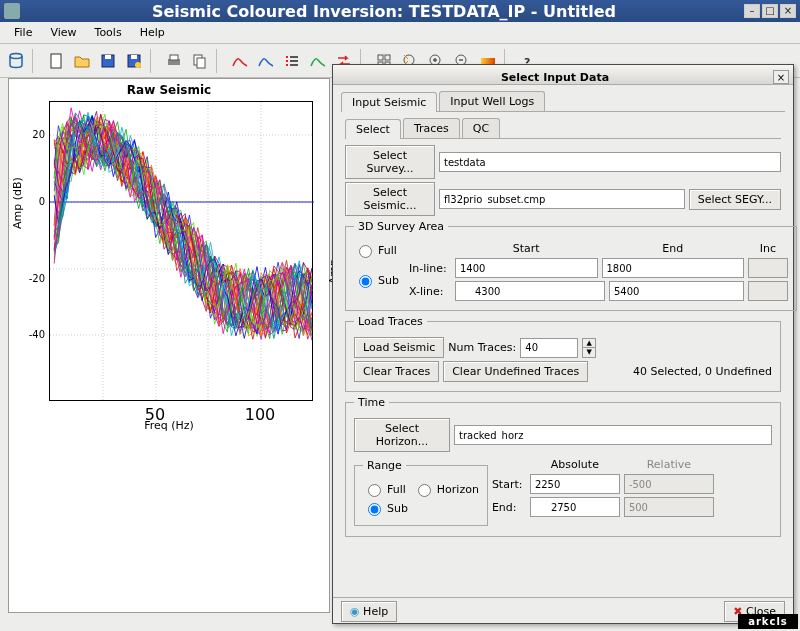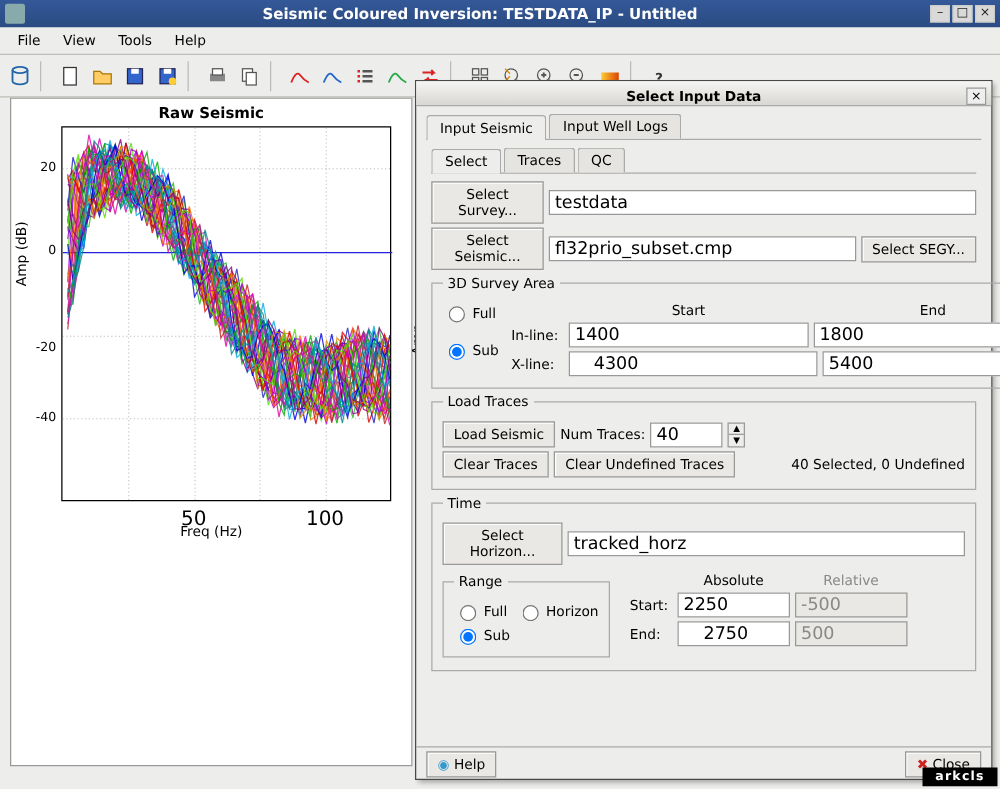--- a/index.html
+++ b/index.html
@@ -1,21 +1,21 @@
 <!DOCTYPE html>
 <html><head>
 <meta charset="utf-8">
 <style>
   * { box-sizing: border-box; font-family: "DejaVu Sans", Arial, sans-serif; font-size: 11px; }
   body { margin: 0; background: #ededeb; width: 800px; height: 631px; overflow: hidden; position: relative; }
   
   
   .titlebar { height: 22px; background: linear-gradient(#345998,#2a4b82); color: #fff; display: flex; align-items: center; padding: 0 4px; }
   .titlebar .icon { width: 16px; height: 16px; background: #8aa; border-radius: 2px; margin-right: 6px; }
-  .titlebar .title { flex: 1; font-weight: bold; text-align: center; font-size: 12px; }
+  .titlebar .title { flex: 1; font-weight: bold; text-align: center; font-size: 16px; }
   .titlebar .winbtn { width: 16px; height: 14px; border: 1px solid #ccc; background: #d9d9d7; margin-left: 2px; color: #222; display:flex; align-items:center; justify-content:center; font-size:10px; line-height:1; }
   
   
   .menubar { height: 22px; display: flex; align-items: center; padding: 0 6px; gap: 2px; border-bottom: 1px solid #c0bdb8; background:#ededeb; }
   .menubar .m { padding: 2px 8px; }
   
   
   .toolbar { height: 34px; display: flex; align-items: center; padding: 0 4px; gap: 2px; border-bottom: 1px solid #c0bdb8; background:#ededeb; }
   .tbtn { width: 24px; height: 24px; border: 1px solid transparent; display:flex; align-items:center; justify-content:center; }
   .tbtn svg { width: 18px; height: 18px; }
@@ -43,21 +43,21 @@
   
   
   .tabs { display:flex; border-bottom:1px solid #aaa; margin-bottom:6px; }
   .tab { padding:3px 10px; border:1px solid #aaa; border-bottom:none; background:#e5e4e1; margin-right:2px; border-radius:3px 3px 0 0; }
   .tab.active { background:#ededeb; position:relative; top:1px; }
   
   fieldset { border:1px solid #aaa; margin:4px 0; padding:6px 8px; }
   legend { padding:0 4px; }
   .row { display:flex; align-items:center; gap:4px; margin:3px 0; }
   .btn { background:#e9e8e5; border:1px solid #999; padding:3px 8px; font-size:11px; box-shadow: inset 1px 1px 0 #fff; }
-  input[type=text] { border:1px solid #999; padding:2px 4px; background:#fff; font-size:14px; height:20px; }
+  input[type=text] { border:1px solid #999; padding:2px 4px; background:#fff; font-size:10px; height:20px; }
   input[type=text]:disabled { background:#e9e8e5; color:#888; }
   .radio { margin-right:2px; }
   .col-head { font-size:11px; text-align:center; }
   
   .dlg-footer { height:28px; border-top:1px solid #aaa; display:flex; align-items:center; padding:0 8px; gap:6px; }
   
   
   .logo { position:absolute; right:2px; bottom:2px; width:60px; height:15px; background:#000; color:#fff; font-size:10px; display:flex; align-items:center; justify-content:center; font-weight:bold; letter-spacing:1px; }
 </style>
 </head>
@@ -356,21 +356,21 @@
             <div style="flex:1;text-align:right">40 Selected, 0 Undefined</div>
           </div>
         </fieldset>
 
         <fieldset>
           <legend>Time</legend>
           <div class="row">
             <button class="btn" style="width:96px">Select Horizon...</button>
             <input type="text" style="flex: 1 1 0%;" value="tracked_horz">
           </div>
-          <div style="display:flex;gap:16px">
+          <div style="display:flex;gap:4px">
             <fieldset style="width:130px">
               <legend>Range</legend>
               <div class="row">
                 <input type="radio" class="radio" style="">
                   <span>Full</span>
                 <input type="radio" class="radio" style="margin-left: 8px;">
                   <span>Horizon</span>
               </div>
               <div class="row">
                 <input type="radio" class="radio" checked="" style="">

